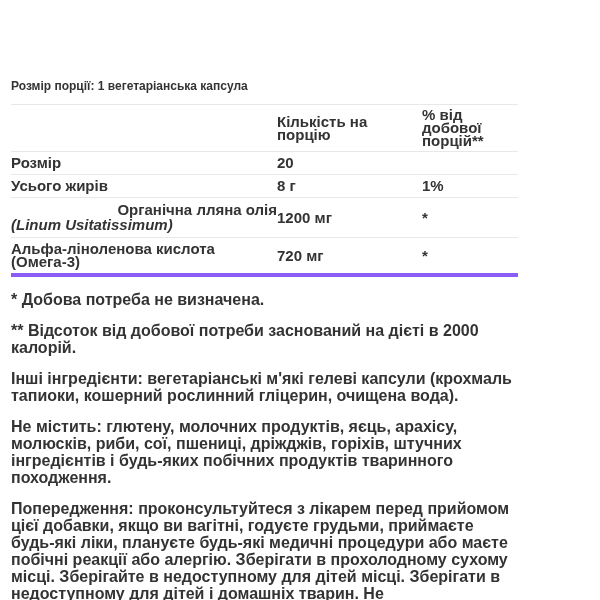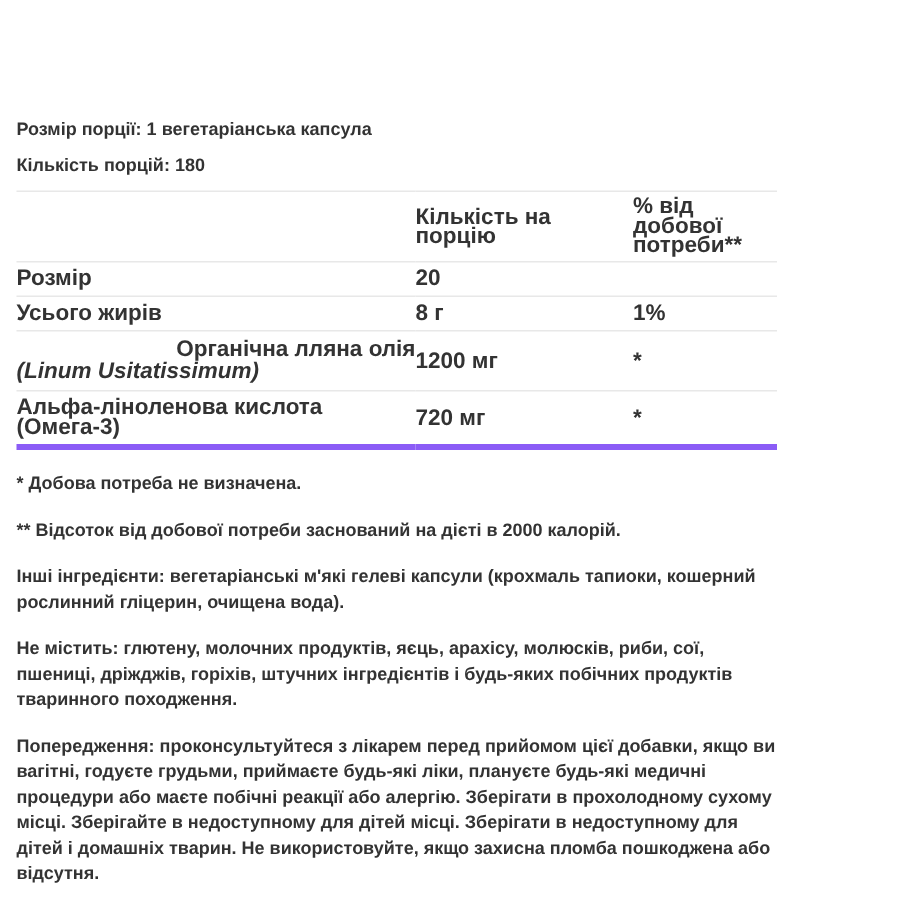--- a/index.html
+++ b/index.html
@@ -59,45 +59,44 @@
     font-style: italic;
   }
   .name-line {
     line-height: 15px;
     text-align: right;
   }
   .notes {
     margin-top: 12px;
   }
   .note {
-    font-size: 12px;
+    font-size: 16px;
     font-weight: 700;
     line-height: 17px;
     margin: 14px 0 4px 0;
   }
 </style>
 </head>
 <body>
 
 <div class="panel">
 
   <p class="lead">Розмір порції: 1 вегетаріанська капсула</p>
-  <p class="lead">Кількість порцій: 180</p>
 
   <table class="facts">
     <colgroup>
       <col class="c-name">
       <col class="c-amount">
       <col class="c-dv">
     </colgroup>
     <thead>
       <tr>
         <th></th>
         <th>Кількість на порцію</th>
-        <th>% від добової потреби**</th>
+        <th>% від добової порцій**</th>
       </tr>
     </thead>
     <tbody>
       <tr>
         <td>Розмір</td>
         <td>20</td>
         <td></td>
       </tr>
       <tr>
         <td>Усього жирів</td>

